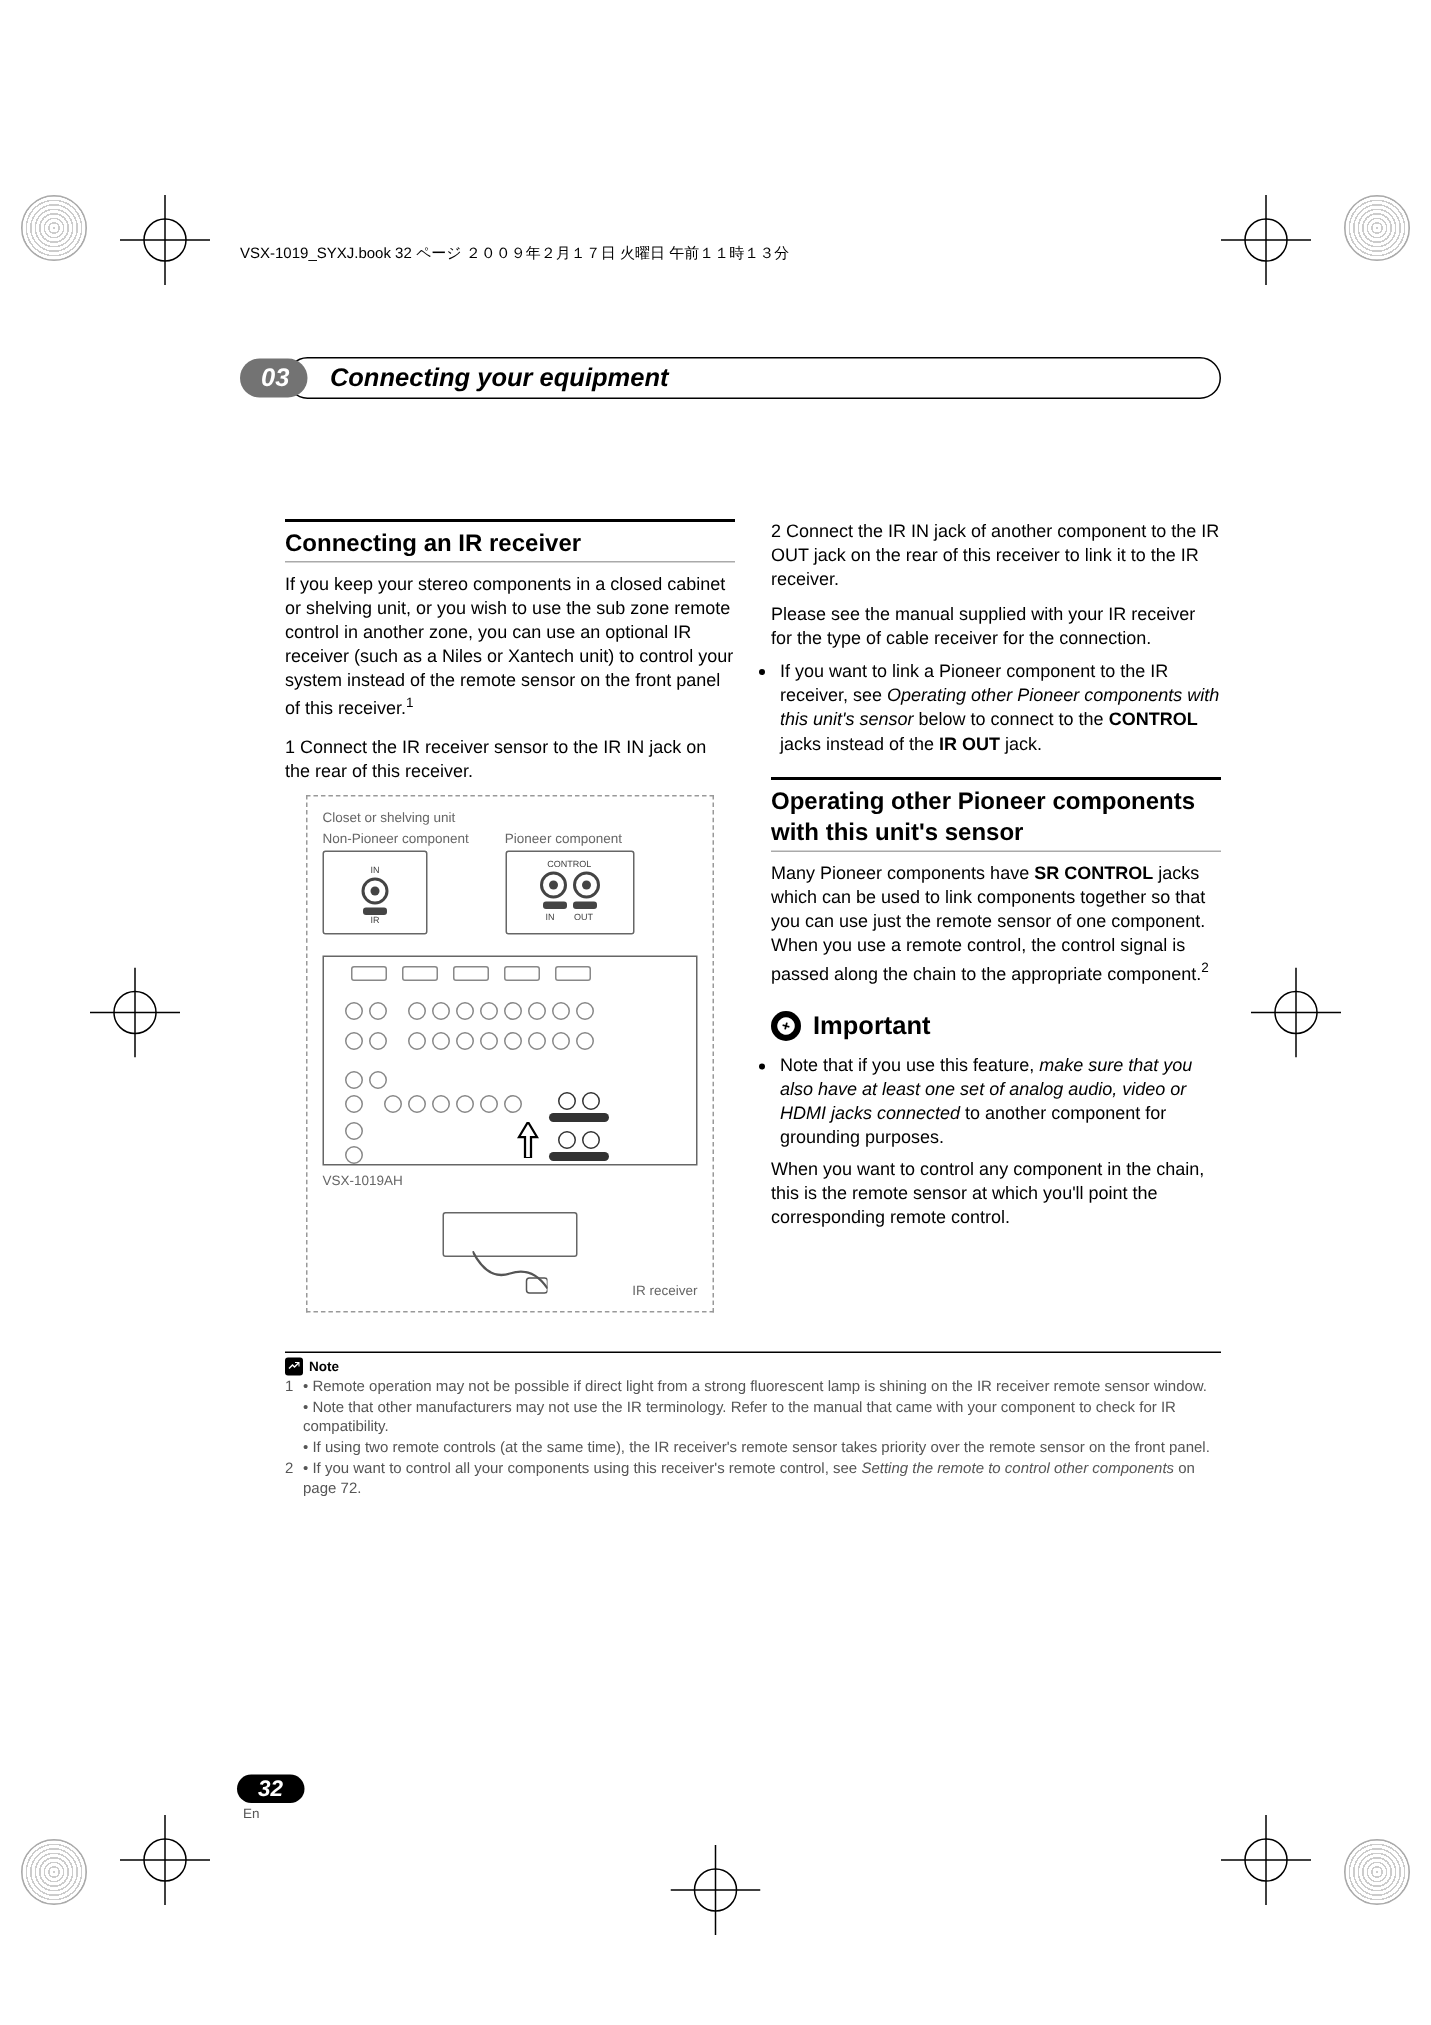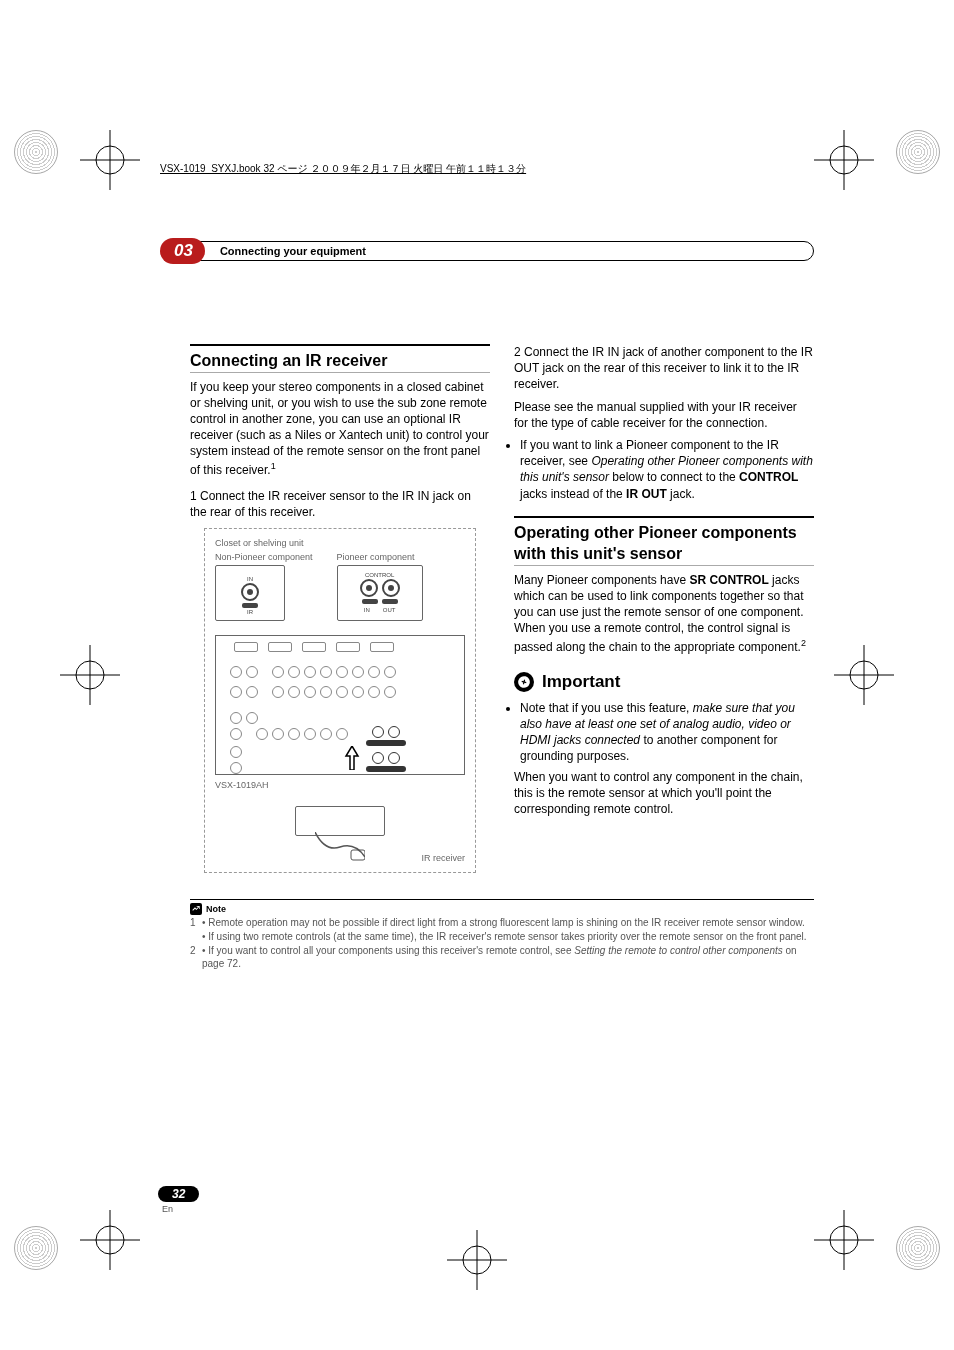--- a/index.html
+++ b/index.html
@@ -11,25 +11,25 @@
   .tr { top: 130px; right: 80px; }
   .bl { bottom: 80px; left: 80px; }
   .br { bottom: 80px; right: 80px; }
   .ml { top: 50%; left: 60px; transform: translateY(-50%); }
   .mr { top: 50%; right: 60px; transform: translateY(-50%); }
   .mb { bottom: 60px; left: 50%; transform: translateX(-50%); }
 
   .page { position: absolute; top: 150px; left: 110px; right: 110px; bottom: 100px; }
 
   .header-line { position: absolute; top: 12px; left: 50px; right: 0; font-size: 10px; color: #000; }
-  .header-line .underline { text-decoration: underline; }
+  .header-line .underline { }
 
   .chapter-header { margin-top: 88px; margin-left: 50px; margin-right: 30px; display: flex; align-items: center; }
-  .chapter-pill { background: #b91c1c; color: #fff; border-radius: 14px; padding: 3px 12px 3px 14px; font-weight: bold; font-size: 17px; font-style: italic; margin-right: 10px; position: relative; z-index: 2; }
-  .chapter-title-box { border: 1.5px solid #000; border-radius: 14px; padding: 3px 18px 3px 28px; font-weight: bold; font-size: 11px; margin-left: -24px; flex: 1; }
+  .chapter-pill { background: #737373; color: #fff; border-radius: 14px; padding: 3px 12px 3px 14px; font-weight: bold; font-size: 17px; font-style: italic; margin-right: 10px; position: relative; z-index: 2; }
+  .chapter-title-box { border: 1.5px solid #000; border-radius: 14px; padding: 3px 18px 3px 28px; font-weight: bold; font-size: 17px; font-style: italic; margin-left: -24px; flex: 1; }
 
   .content { margin-top: 80px; margin-left: 80px; margin-right: 30px; display: flex; gap: 24px; font-size: 12px; line-height: 1.35; }
   .col { flex: 1; }
 
   .section-title { font-weight: bold; font-size: 16px; border-top: 2px solid #000; border-bottom: 1px solid #aaa; padding-top: 4px; margin-bottom: 6px; margin-top: 0; }
   .mt { margin-top: 14px; }
   p { margin-bottom: 6px; }
   .step-title { font-weight: normal; margin-top: 10px; }
   .bullet-list { margin-left: 6px; }
   .bullet-list li { margin-bottom: 4px; list-style: disc; }
@@ -61,21 +61,21 @@
   .footnote-sep { border-top: 1px solid #000; margin-top: 26px; margin-left: 80px; margin-right: 30px; }
   .note-row { display: flex; align-items: center; gap: 4px; margin-top: 3px; margin-left: 80px; font-size: 9px; font-weight: bold; }
   .note-icon { width: 12px; height: 12px; background: #000; border-radius: 2px; display: flex; align-items: center; justify-content: center; }
   .note-icon svg { width: 8px; height: 8px; fill: #fff; }
   .footnotes { margin-left: 80px; margin-right: 30px; font-size: 10px; color: #555; line-height: 1.3; }
   .footnotes .fn-row { display: flex; gap: 4px; margin-top: 1px; }
   .footnotes .fn-num { width: 8px; flex-shrink: 0; }
   .footnotes .fn-body { flex: 1; }
 
   .page-badge { position: absolute; bottom: 36px; left: 48px; }
-  .page-pill { background: #000; color: #fff; border-radius: 10px; padding: 1px 14px; font-weight: bold; font-size: 12px; font-style: italic; display: inline-block; }
+  .page-pill { background: #000; color: #fff; border-radius: 10px; padding: 1px 14px; font-weight: bold; font-size: 15px; font-style: italic; display: inline-block; }
   .page-lang { font-size: 9px; color: #555; margin-top: 2px; margin-left: 4px; }
 
   .deco-circle { position: absolute; width: 44px; height: 44px; border-radius: 50%; background: repeating-radial-gradient(circle, #ccc 0 1px, #fff 1px 3px); border: 1px solid #aaa; }
   .dc-tl { top: 130px; left: 14px; }
   .dc-tr { top: 130px; right: 14px; }
   .dc-bl { bottom: 80px; left: 14px; }
   .dc-br { bottom: 80px; right: 14px; }
 </style>
 </head>
 <body>
@@ -275,20 +275,24 @@
       </div>
     <span>Note</span>
   </div>
   <div class="footnotes">
     <div class="fn-row">
         <div class="fn-num">1</div>
         <div class="fn-body">• Remote operation may not be possible if direct light from a strong fluorescent lamp is shining on the IR receiver remote sensor window.</div>
       </div>
     <div class="fn-row">
         <div class="fn-num"></div>
+        <div class="fn-body">• Note that other manufacturers may not use the IR terminology. Refer to the manual that came with your component to check for IR compatibility.</div>
+      </div>
+    <div class="fn-row">
+        <div class="fn-num"></div>
         <div class="fn-body">• If using two remote controls (at the same time), the IR receiver's remote sensor takes priority over the remote sensor on the front panel.</div>
       </div>
     <div class="fn-row">
         <div class="fn-num">2</div>
         <div class="fn-body"><span>• If you want to control all your components using this receiver's remote control, see </span><span class="italic">Setting the remote to control other components</span><span> on page 72.</span></div>
       </div>
   </div>
 
   <div class="page-badge">
     <div class="page-pill">32</div>

